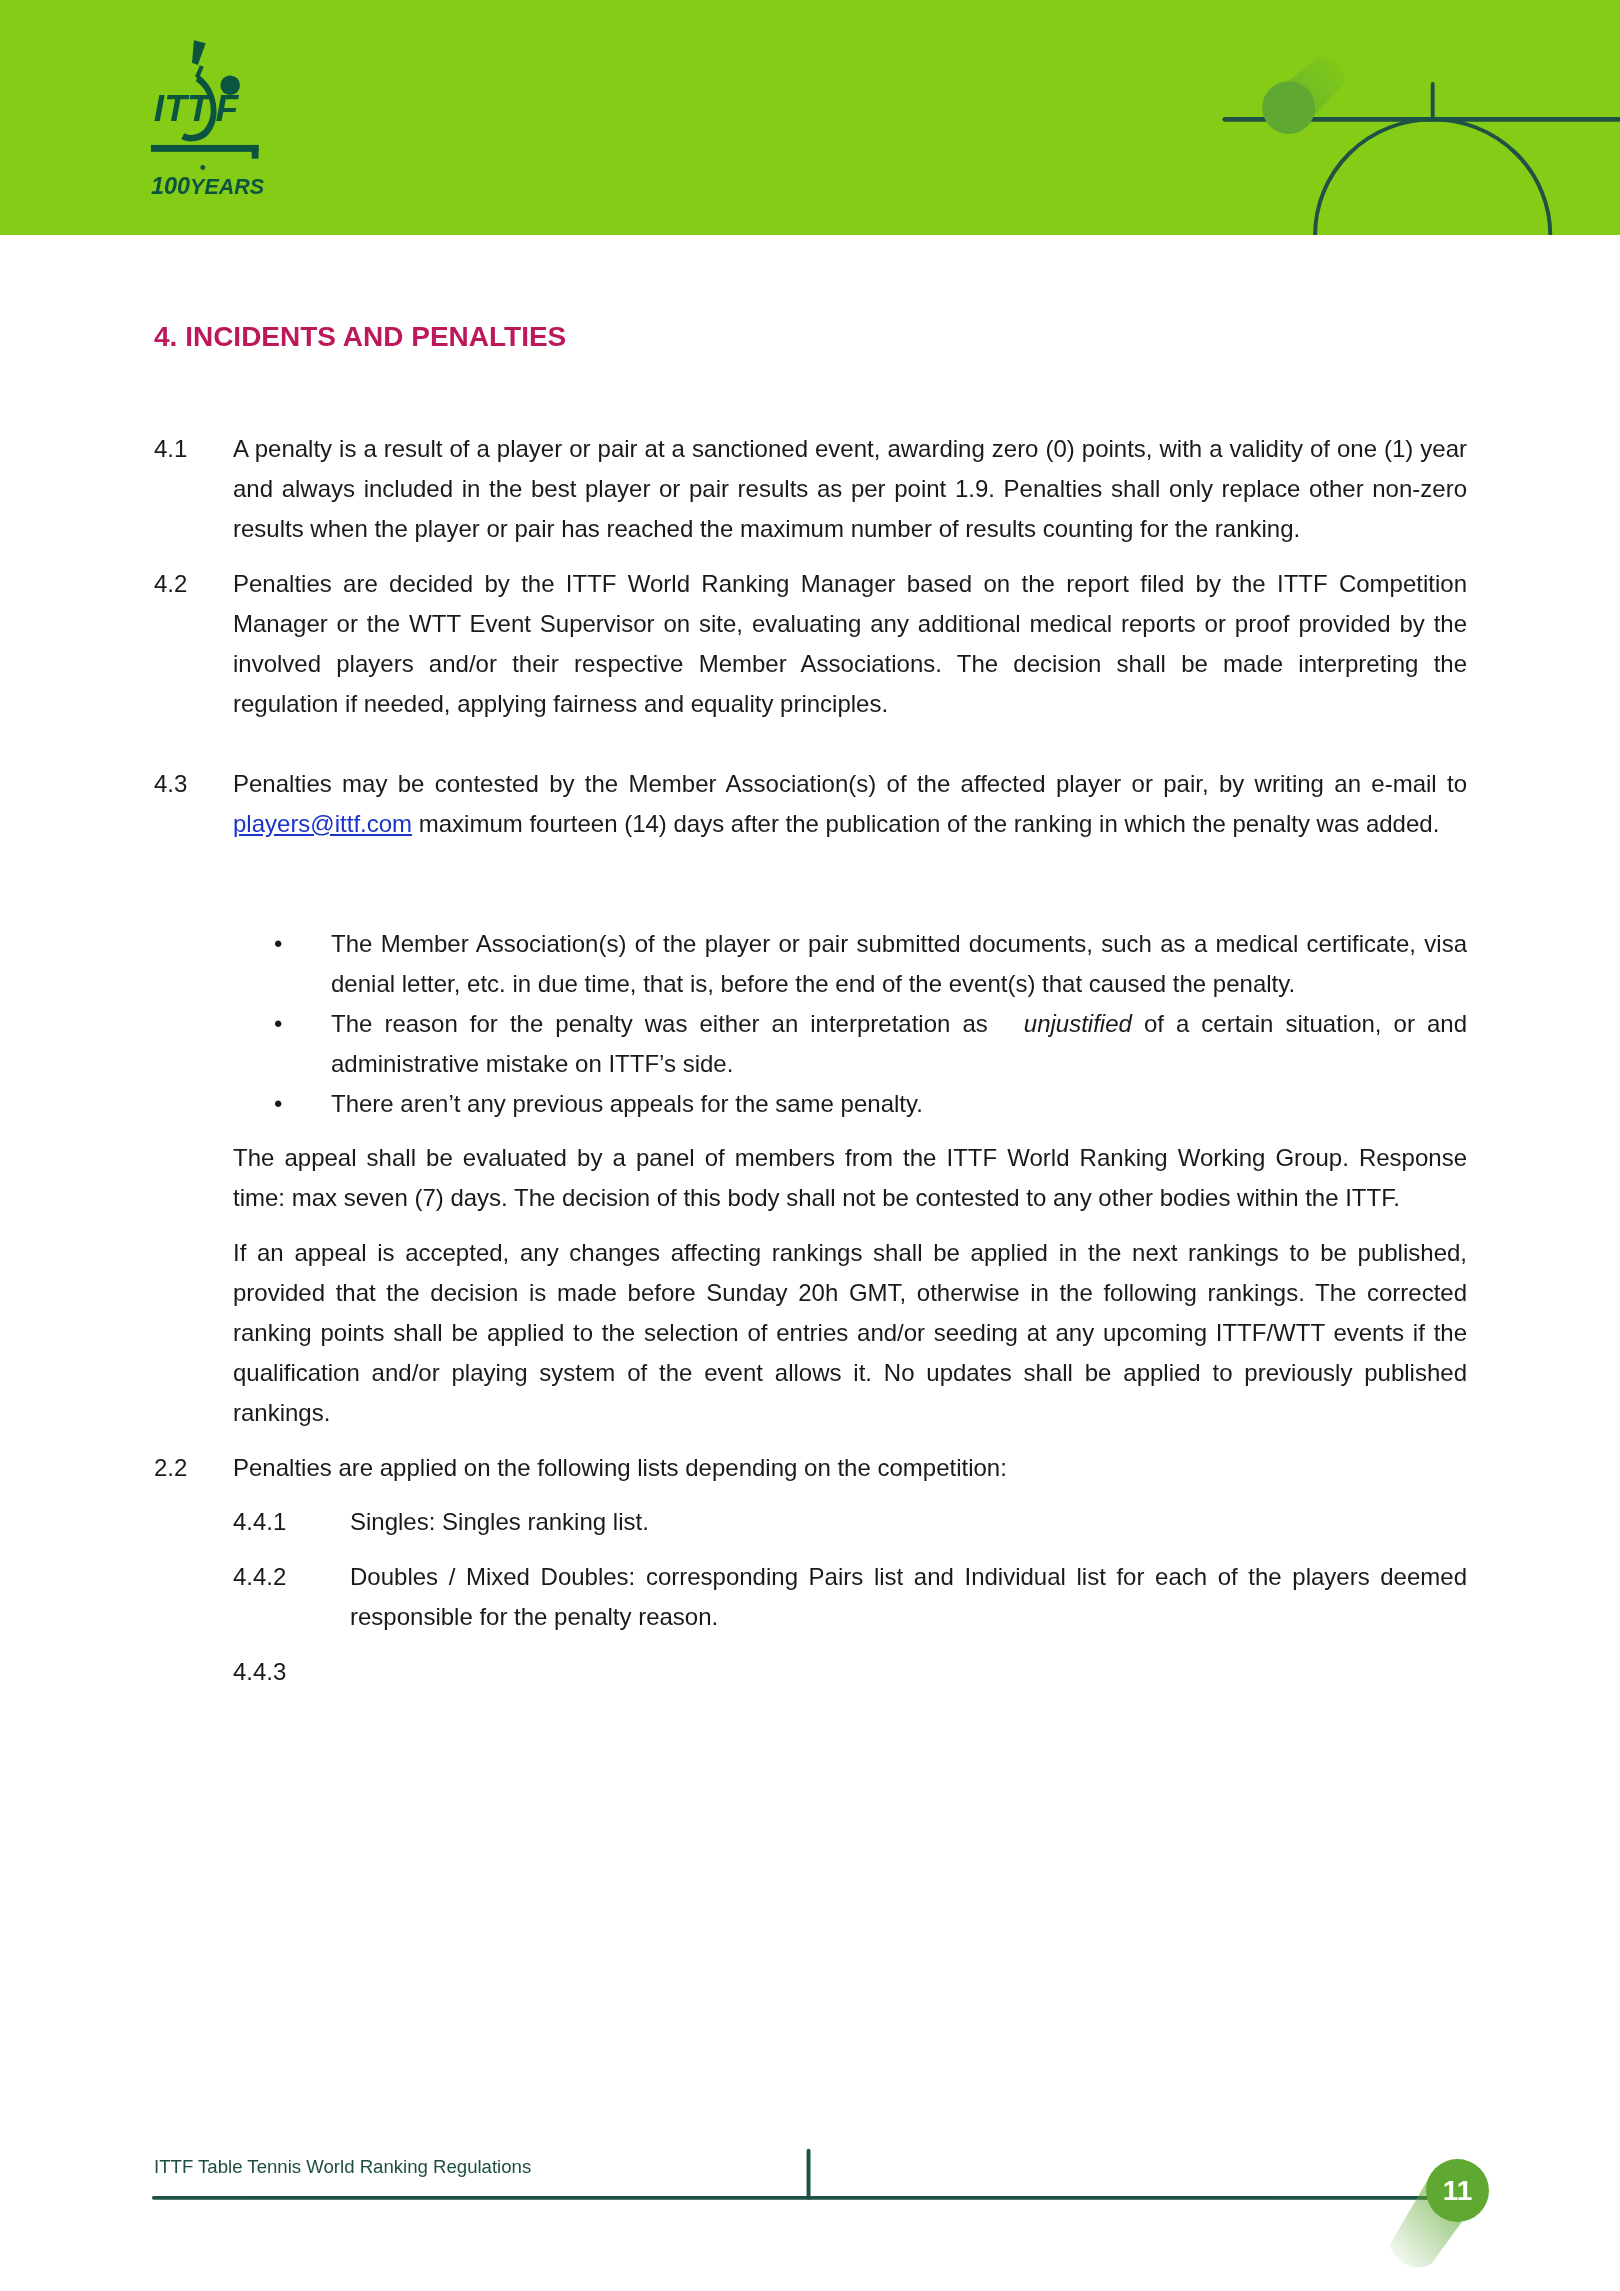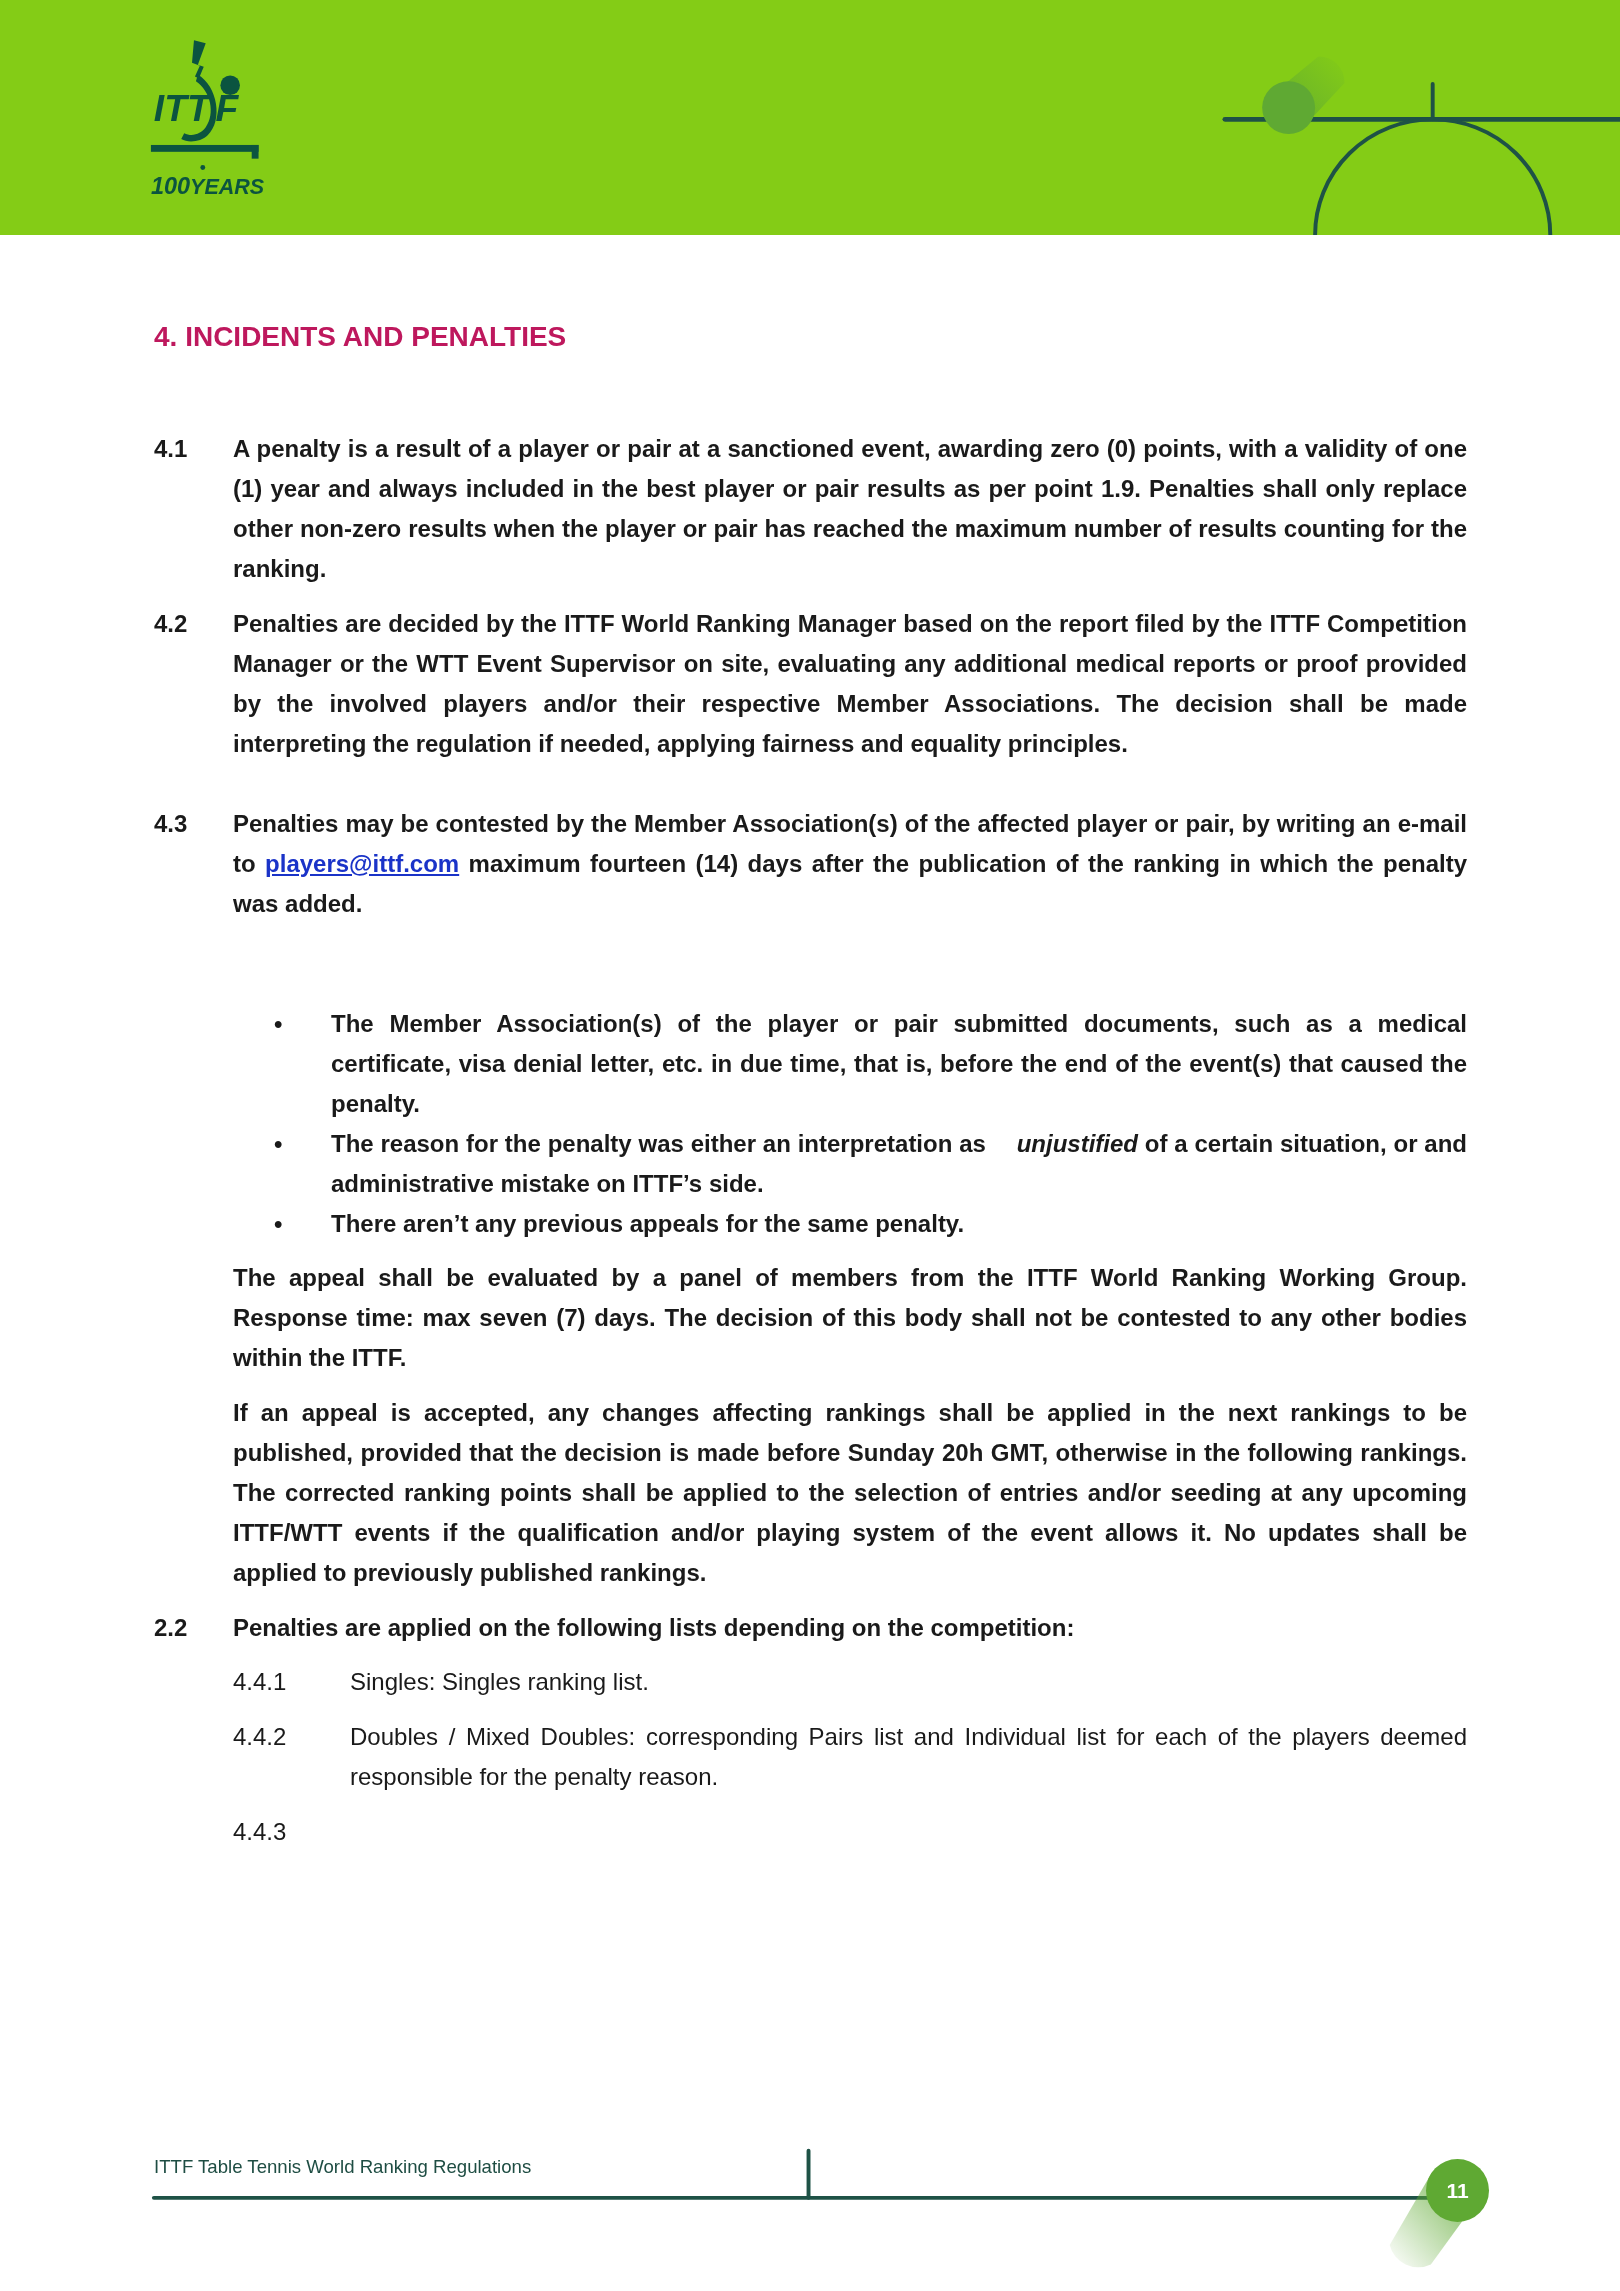--- a/index.html
+++ b/index.html
@@ -12,40 +12,40 @@
     position: absolute; left: 0; top: 0; width: 1620px; height: 235px;
     background: #84cc16;
   }
   .logo { position: absolute; left: 147px; top: 37px; width: 137px; height: 167px; }
   .header-deco { position: absolute; left: 1215px; top: 39px; width: 405px; height: 196px; }
   .page-heading {
     position: absolute; left: 154px; top: 321px;
     font-size: 28px; font-weight: bold; letter-spacing: 0px; color: #be185d;
   }
   .content { position: absolute; left: 154px; top: 429px; width: 1313px; font-size: 24px; line-height: 40px; }
-  .sec { position: relative; padding-left: 79px; text-align: justify; font-weight: bold; }
+  .sec { position: relative; padding-left: 79px; text-align: justify; }
   .sec-num { position: absolute; left: 0; top: 0; }
   .para { margin: 0; }
   .gap-s { height: 14.7px; }
   .gap-m { height: 40px; }
   .bullets { list-style: none; margin: 0; padding: 0 0 0 98px; }
   .bullets li { position: relative; text-align: justify; }
   .bullet-dot { position: absolute; left: -57px; top: 0; }
   .sub { position: relative; padding-left: 196px; text-align: justify; }
   .sub-num { position: absolute; left: 79px; top: 0; }
   a.email { color: #1a33c8; text-decoration: underline; }
   em { font-style: italic; margin-left: 24px; }
   .footer-text {
     position: absolute; left: 154px; top: 2156px; font-size: 18.6px; color: #1e4d43;
   }
   .footer-deco { position: absolute; left: 0; top: 2137px; width: 1620px; height: 155px; }
   .page-number {
     position: absolute; left: 1426px; top: 2159px; width: 63px; height: 63px;
     border-radius: 50%; background: #5fa933; color: #fff; font-weight: bold;
-    font-size: 21px; display: flex; align-items: center; justify-content: center;
+    font-size: 28px; display: flex; align-items: center; justify-content: center;
   }
 </style>
 </head>
 <body>
 
 <div class="header-band">
   <svg class="logo" viewBox="0 0 140 170">
     <g fill="#0b5440">
     <path d="M48 3 L60 6 L52 28 L58 30 L53 42 L49 40 L54 29 L46 26 Z"></path>
     <circle cx="85" cy="49" r="10"></circle>

